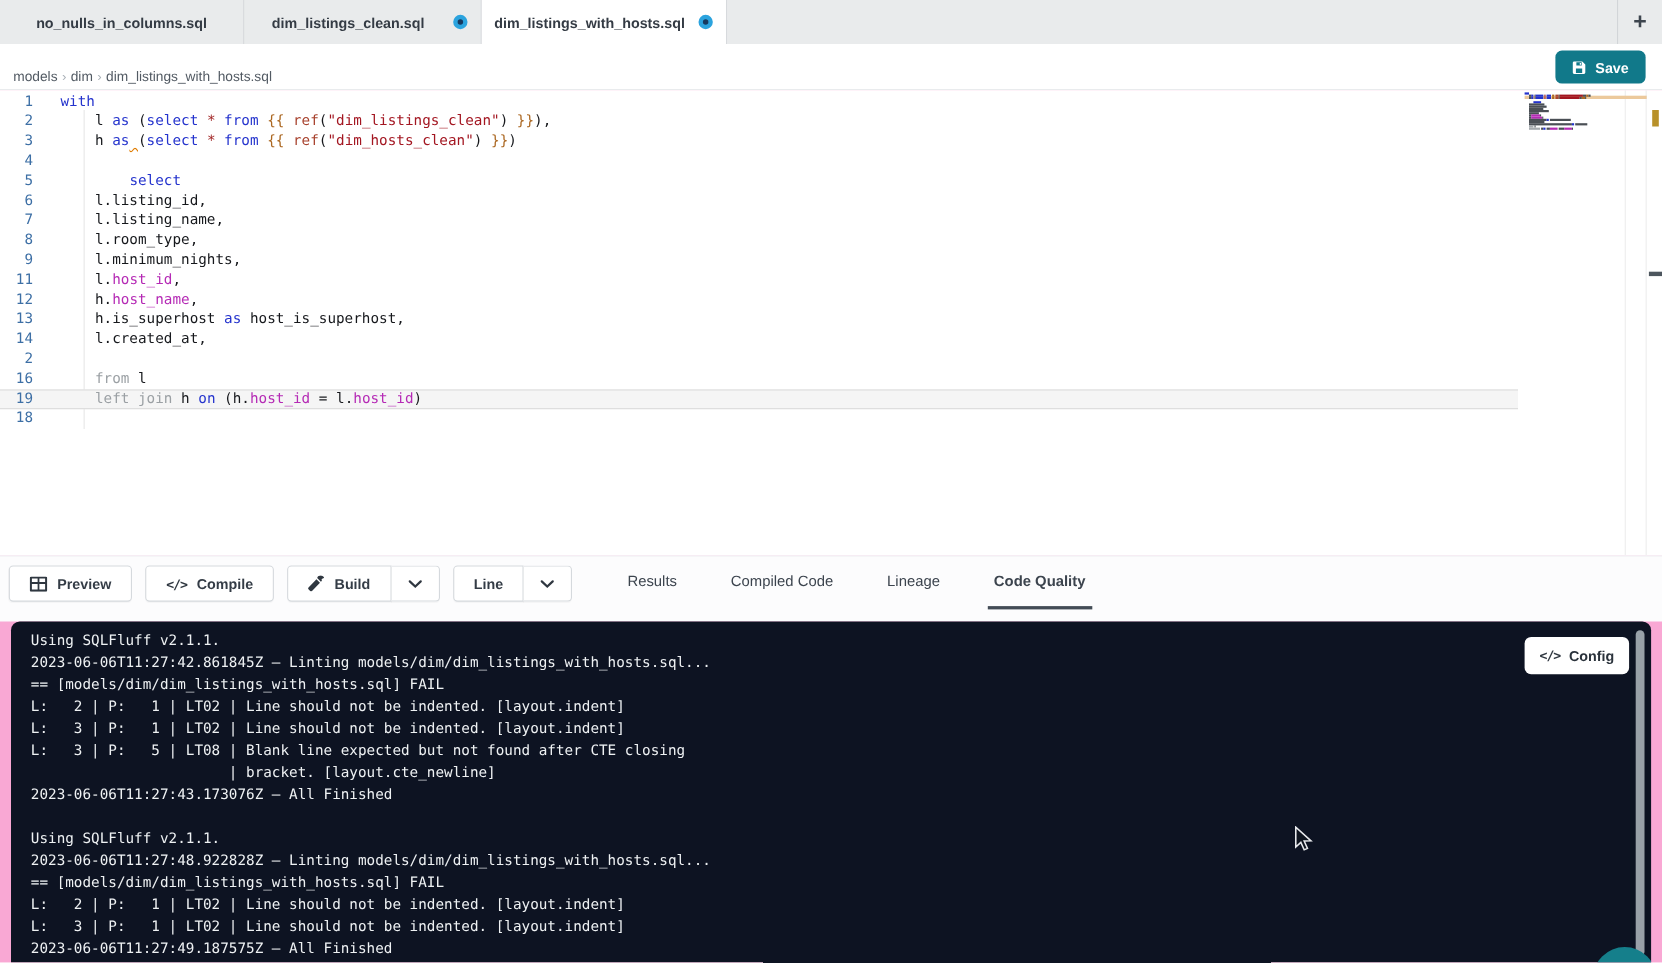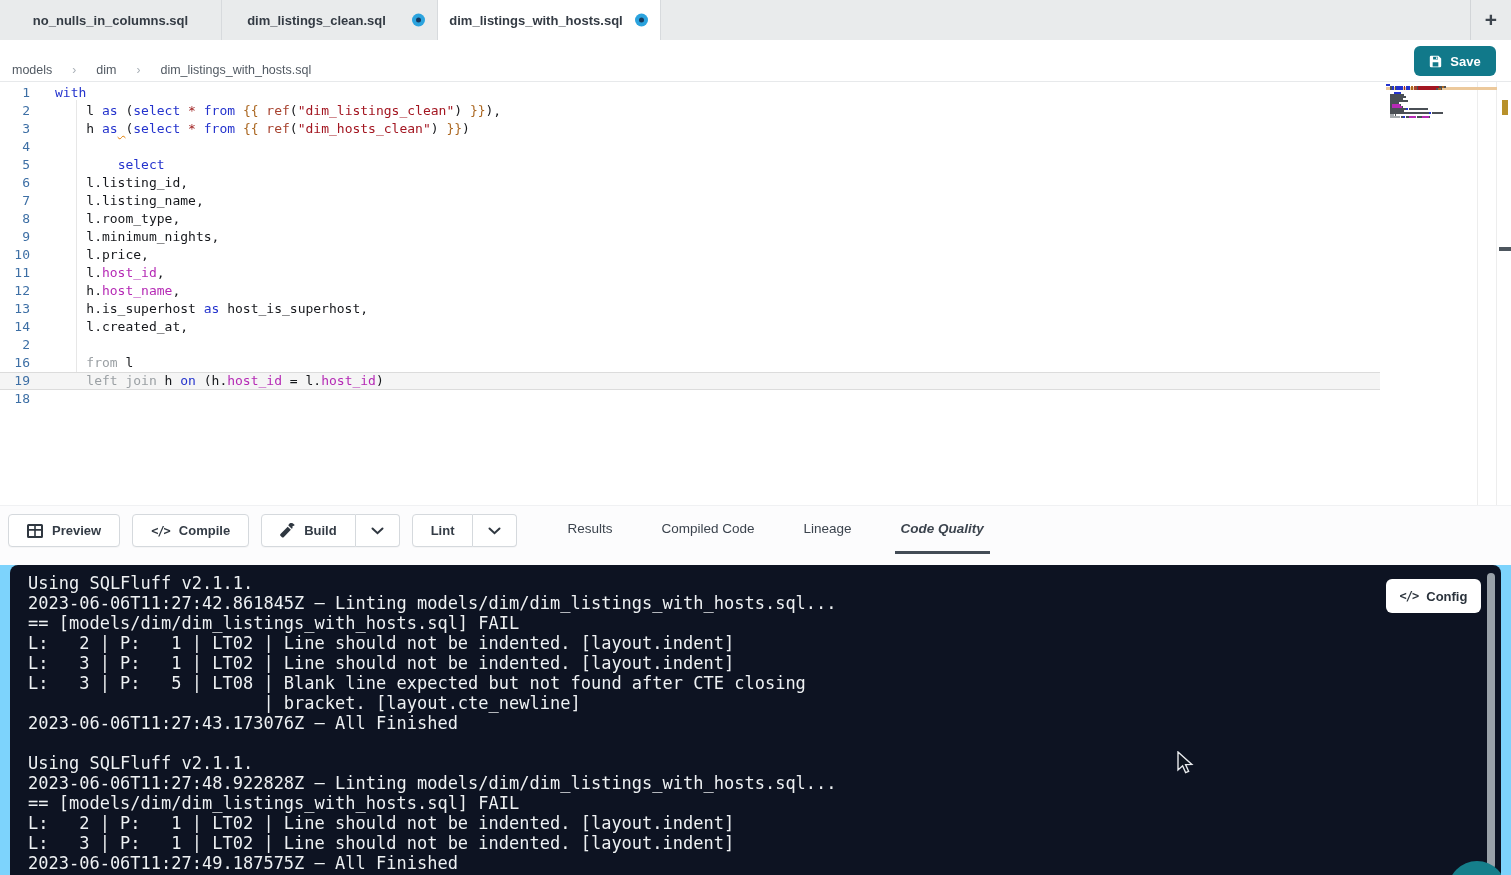--- a/index.html
+++ b/index.html
@@ -1,18 +1,18 @@
 <!DOCTYPE html>
 <html><head>
 <meta charset="utf-8">
 <style>
   * { margin:0; padding:0; box-sizing:border-box; }
   html,body { width:1511px; height:875px; background:#fff; overflow:hidden;
     font-family:"Liberation Sans", sans-serif; }
-  .app { position:relative; width:1511px; height:875px; background:#7dd3fc; }
+  .app { position:relative; width:1511px; height:875px; background:#f9a8d4; }
 
   
   .tabbar { position:absolute; left:0; top:0; width:1511px; height:40px;
     background:#e9ebec; display:flex; align-items:stretch; }
   .tab { position:relative; display:flex; align-items:center; justify-content:center;
     border-right:1px solid #d7dadd; font-size:13px; font-weight:600; color:#343b44;
     cursor:pointer; }
   .tab.active { background:#fff; }
   .tab .lbl { margin-right:26px; }
   .tab.noicon .lbl { margin-right:0; }
@@ -22,21 +22,21 @@
   .dirty-dot::after { content:''; width:5px; height:5px; border-radius:50%; background:#16395f; }
   .tabbar-fill { flex:1; }
   .newtab-btn { width:41px; border-left:1px solid #d2d5d8; display:flex;
     align-items:center; justify-content:center; font-size:21px; font-weight:600;
     color:#3d454e; cursor:pointer; }
 
   
   .crumbbar { position:absolute; left:0; top:40px; width:1511px; height:42px;
     background:#fff; border-bottom:1px solid #e7e9eb; }
   .crumbs { position:absolute; left:12px; top:0; height:60px; display:flex;
-    align-items:center; gap:20px; font-size:12.5px; color:#525a63; }
+    align-items:center; gap:4px; font-size:12.5px; color:#525a63; }
   .crumb-sep { color:#a9b0b7; font-size:12px; }
   .save-btn { position:absolute; right:15px; top:6px; width:82px; height:30px;
     background:#11798a; color:#fff; border:none; border-radius:6px; font-size:13px;
     font-weight:600; display:flex; align-items:center; justify-content:center; gap:8px;
     cursor:pointer; font-family:"Liberation Sans", sans-serif; }
 
   
   .editor { position:absolute; left:0; top:82px; width:1511px; height:423px;
     background:#fff; font-family:"DejaVu Sans Mono", monospace; font-size:13px; }
   .code-lines { position:absolute; left:0; top:2px; width:1380px; }
@@ -83,27 +83,27 @@
     font-size:13px; font-weight:600; color:#343c46; cursor:pointer;
     font-family:"Liberation Sans", sans-serif; box-shadow:0 1px 1px rgba(0,0,0,.03); }
   .split { display:flex; }
   .split .btn.main { border-radius:4px 0 0 4px; }
   .split .btn.chev { border-radius:0 4px 4px 0; border-left:none; padding:0 15px; }
   .icon-glyph { font-family:"DejaVu Sans Mono", monospace; font-size:12px; font-weight:700;
     color:#2f3740; letter-spacing:-1px; }
   .panel-tabs { display:flex; margin-left:44px; height:48px; align-items:center; gap:37px; }
   .ptab { font-size:13.5px; color:#3c444e; height:48px; display:flex; align-items:center;
     cursor:pointer; padding:0 6px; border-bottom:3px solid transparent; }
-  .ptab.active { border-bottom:3px solid #434c56; font-weight:600;font-style:italic; }
+  .ptab.active { border-bottom:3px solid #434c56; font-weight:600; }
 
   
   .terminal { position:absolute; left:10px; top:565px; width:1491px; height:310px;
     background:#0d1322; border-radius:8px 8px 0 0; overflow:hidden; }
   .term-lines { position:absolute; left:18px; top:8px;
-    font-family:"DejaVu Sans Mono", monospace; font-size:17px; line-height:20px;
+    font-family:"DejaVu Sans Mono", monospace; font-size:13px; line-height:20px;
     color:#eef1f3; white-space:pre; }
   .config-btn { position:absolute; top:14px; right:20px; height:34px; width:95px;
     background:#fff; border:none; border-radius:6px; display:flex; align-items:center;
     justify-content:center; gap:8px; font-size:13px; font-weight:600; color:#2a323b;
     cursor:pointer; font-family:"Liberation Sans", sans-serif; }
   .term-scrollthumb { position:absolute; right:6px; top:8px; width:8px; height:296px;
     border-radius:4px; background:#99a1a8; }
   .chat-bubble { position:absolute; left:1438px; top:296px; width:58px; height:58px;
     border-radius:50%; background:#157f8b; }
 
@@ -154,21 +154,20 @@
     <div class="code-lines">
         <div class="code-line"><span class="gut">1</span><span class="codetxt"><span class="tk-k">with</span></span></div>
         <div class="code-line"><span class="gut">2</span><span class="codetxt"><span class="tk-p">    l </span><span class="tk-k">as</span><span class="tk-p"> (</span><span class="tk-k">select</span><span class="tk-p"> </span><span class="tk-st">*</span><span class="tk-p"> </span><span class="tk-k">from</span><span class="tk-p"> </span><span class="tk-j">{{</span><span class="tk-p"> </span><span class="tk-r">ref</span><span class="tk-p">(</span><span class="tk-s">"dim_listings_clean"</span><span class="tk-p">) </span><span class="tk-j">}}</span><span class="tk-p">),</span></span></div>
         <div class="code-line"><span class="gut">3</span><span class="codetxt"><span class="tk-p">    h </span><span class="tk-k">as</span><span class="tk-sq"> </span><span class="tk-p">(</span><span class="tk-k">select</span><span class="tk-p"> </span><span class="tk-st">*</span><span class="tk-p"> </span><span class="tk-k">from</span><span class="tk-p"> </span><span class="tk-j">{{</span><span class="tk-p"> </span><span class="tk-r">ref</span><span class="tk-p">(</span><span class="tk-s">"dim_hosts_clean"</span><span class="tk-p">) </span><span class="tk-j">}}</span><span class="tk-p">)</span></span></div>
         <div class="code-line"><span class="gut">4</span><span class="codetxt"><span class="tk-p"></span></span></div>
         <div class="code-line"><span class="gut">5</span><span class="codetxt"><span class="tk-p">        </span><span class="tk-k">select</span></span></div>
         <div class="code-line"><span class="gut">6</span><span class="codetxt"><span class="tk-p">    l.listing_id,</span></span></div>
         <div class="code-line"><span class="gut">7</span><span class="codetxt"><span class="tk-p">    l.listing_name,</span></span></div>
         <div class="code-line"><span class="gut">8</span><span class="codetxt"><span class="tk-p">    l.room_type,</span></span></div>
         <div class="code-line"><span class="gut">9</span><span class="codetxt"><span class="tk-p">    l.minimum_nights,</span></span></div>
-        <div class="code-line"><span class="gut">10</span><span class="codetxt"><span class="tk-p">    l.price,</span></span></div>
         <div class="code-line"><span class="gut">11</span><span class="codetxt"><span class="tk-p">    l.</span><span class="tk-m">host_id</span><span class="tk-p">,</span></span></div>
         <div class="code-line"><span class="gut">12</span><span class="codetxt"><span class="tk-p">    h.</span><span class="tk-m">host_name</span><span class="tk-p">,</span></span></div>
         <div class="code-line"><span class="gut">13</span><span class="codetxt"><span class="tk-p">    h.is_superhost </span><span class="tk-k">as</span><span class="tk-p"> host_is_superhost,</span></span></div>
         <div class="code-line"><span class="gut">14</span><span class="codetxt"><span class="tk-p">    l.created_at,</span></span></div>
         <div class="code-line"><span class="gut">2</span></div>
         <div class="code-line"><span class="gut">16</span><span class="codetxt"><span class="tk-p">    </span><span class="tk-g">from</span><span class="tk-p"> l</span></span></div>
         <div class="code-line active"><span class="gut">19</span><span class="codetxt"><span class="tk-p">    </span><span class="tk-g">left join</span><span class="tk-p"> h </span><span class="tk-k">on</span><span class="tk-p"> (h.</span><span class="tk-m">host_id</span><span class="tk-p"> = l.</span><span class="tk-m">host_id</span><span class="tk-p">)</span></span></div>
         <div class="code-line"><span class="gut">18</span><span class="codetxt"><span class="tk-p"></span></span></div>
       </div>
     <div class="mm-sep1"></div>
@@ -218,21 +217,21 @@
           <span>Build</span>
         </button>
         <button class="btn chev">
           <svg width="13" height="8" viewBox="0 0 13 8">
             <path fill="none" stroke="#2f3740" stroke-width="2" stroke-linecap="round" d="M1.5 1.5 L6.5 6.2 L11.5 1.5"></path>
           </svg>
         </button>
       </div>
       <div class="split">
         <button class="btn main">
-          <span>Lint</span>
+          <span>Line</span>
         </button>
         <button class="btn chev">
           <svg width="13" height="8" viewBox="0 0 13 8">
             <path fill="none" stroke="#2f3740" stroke-width="2" stroke-linecap="round" d="M1.5 1.5 L6.5 6.2 L11.5 1.5"></path>
           </svg>
         </button>
       </div>
     </div>
     <div class="panel-tabs">
       <div class="ptab">

